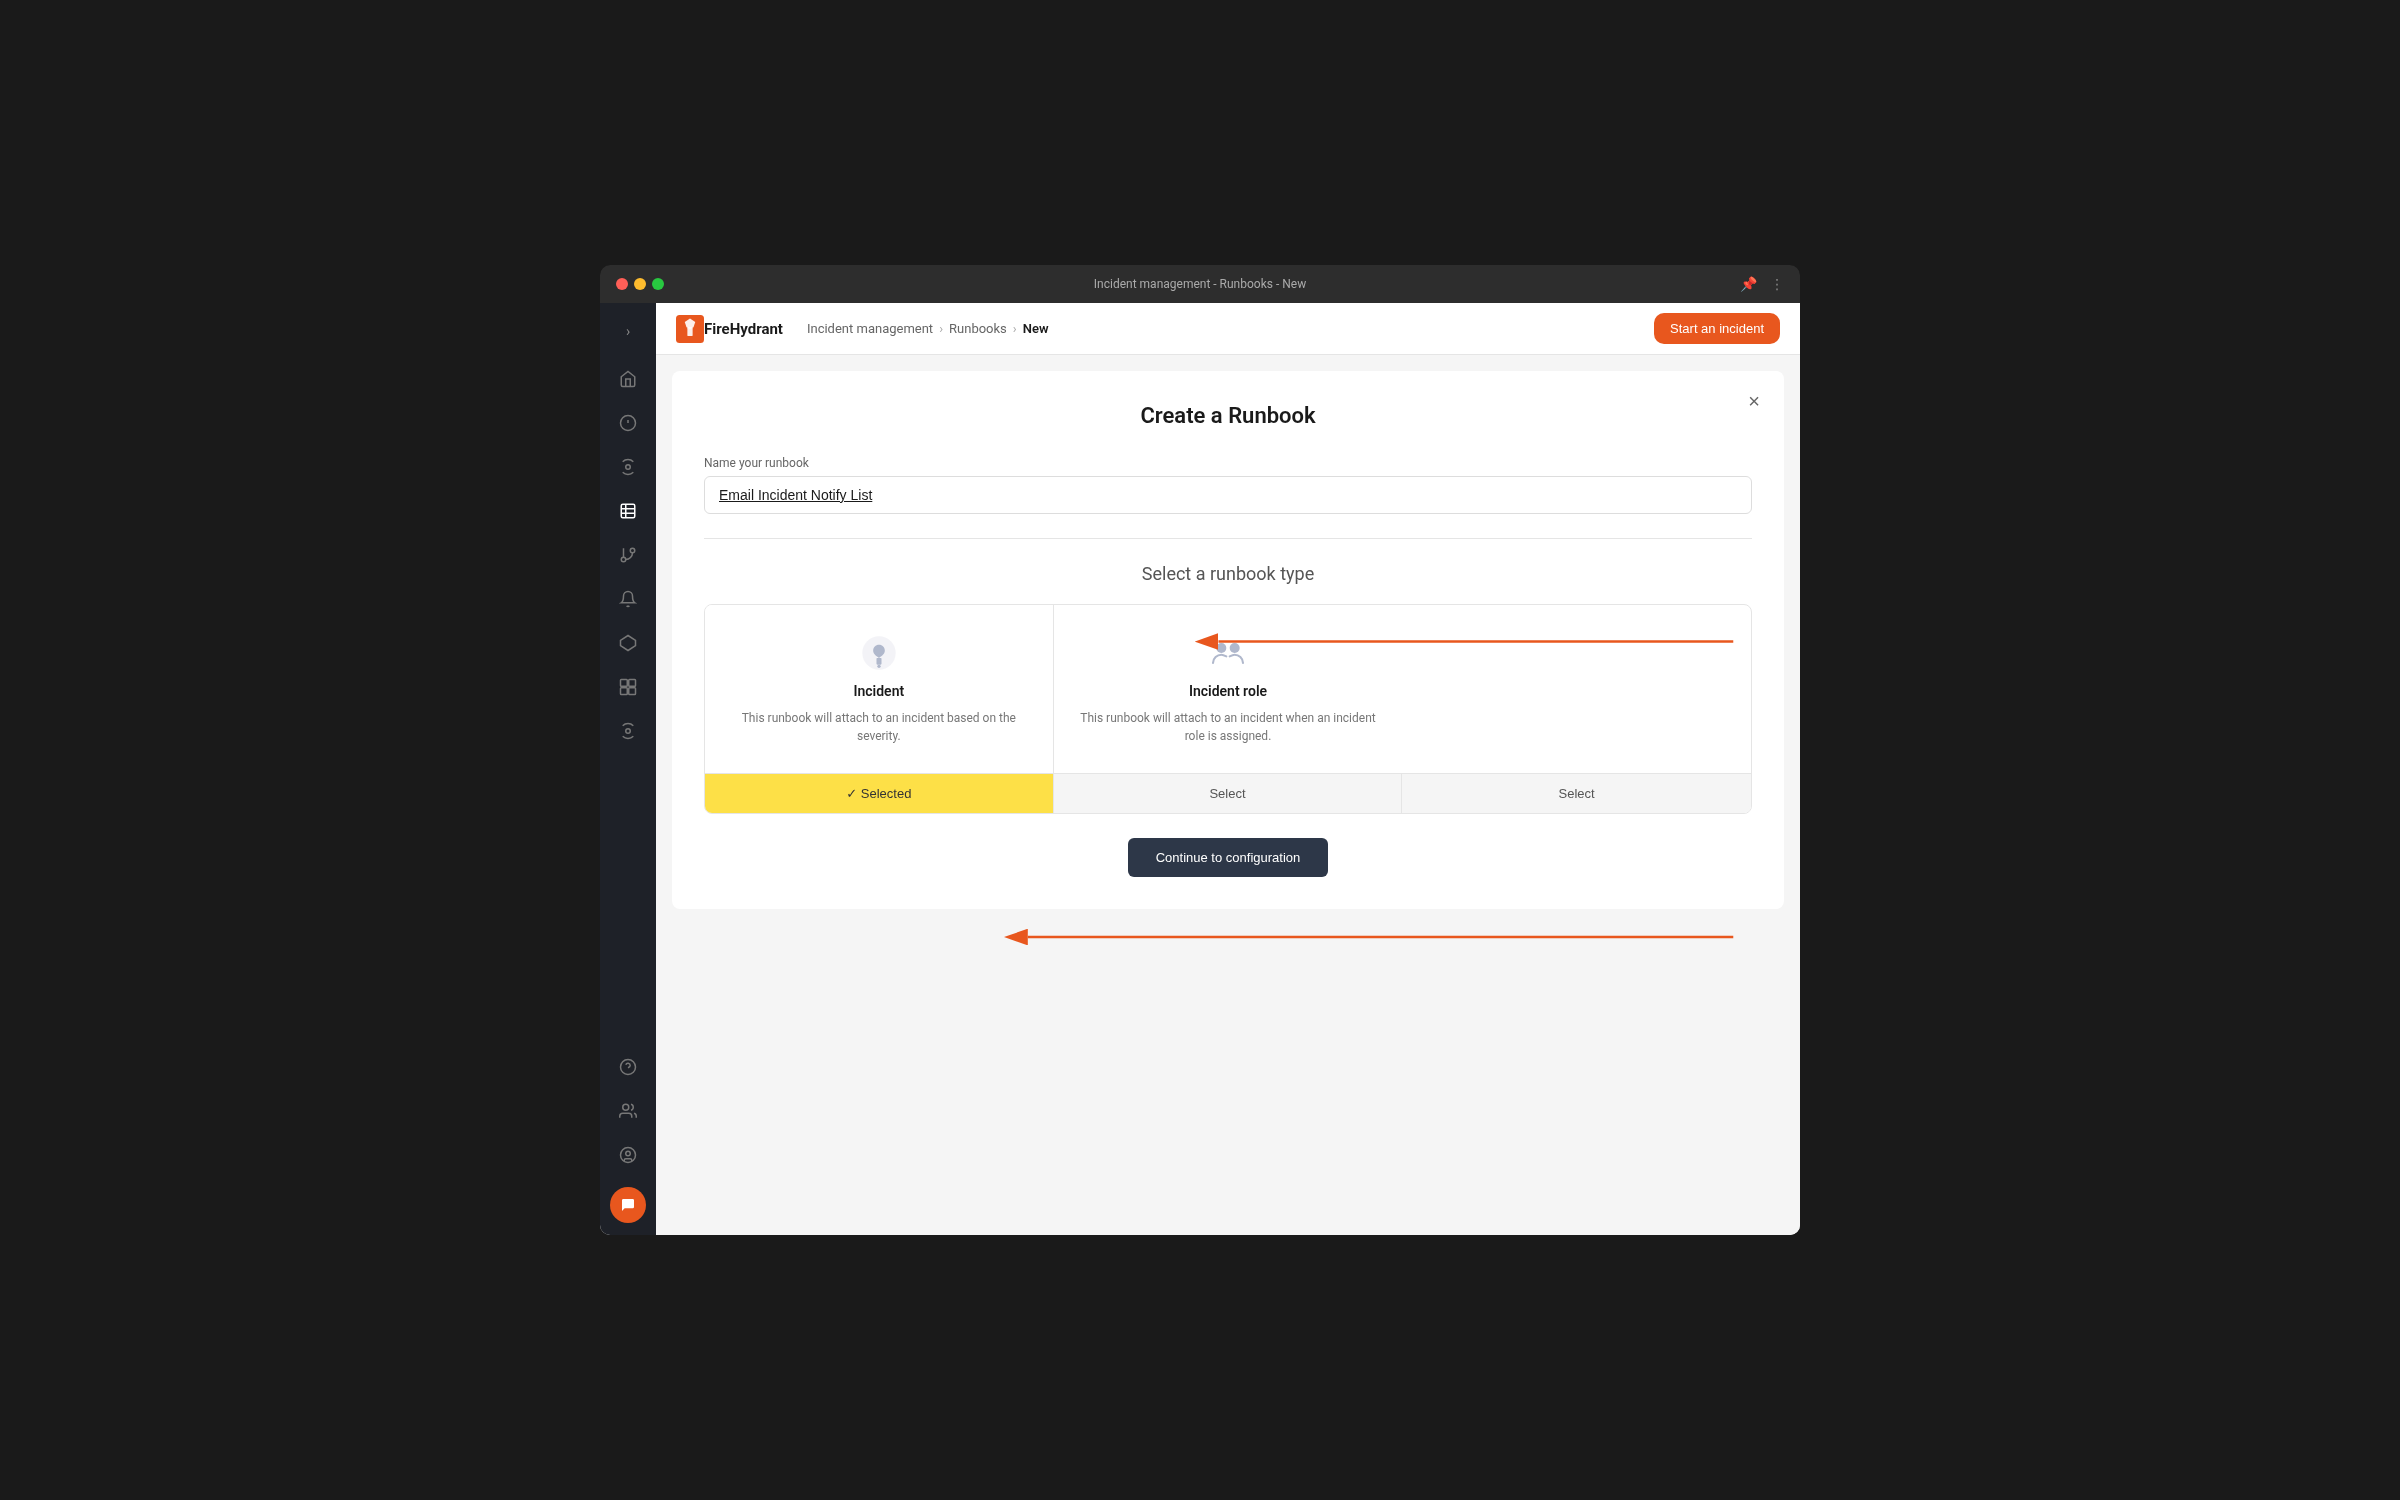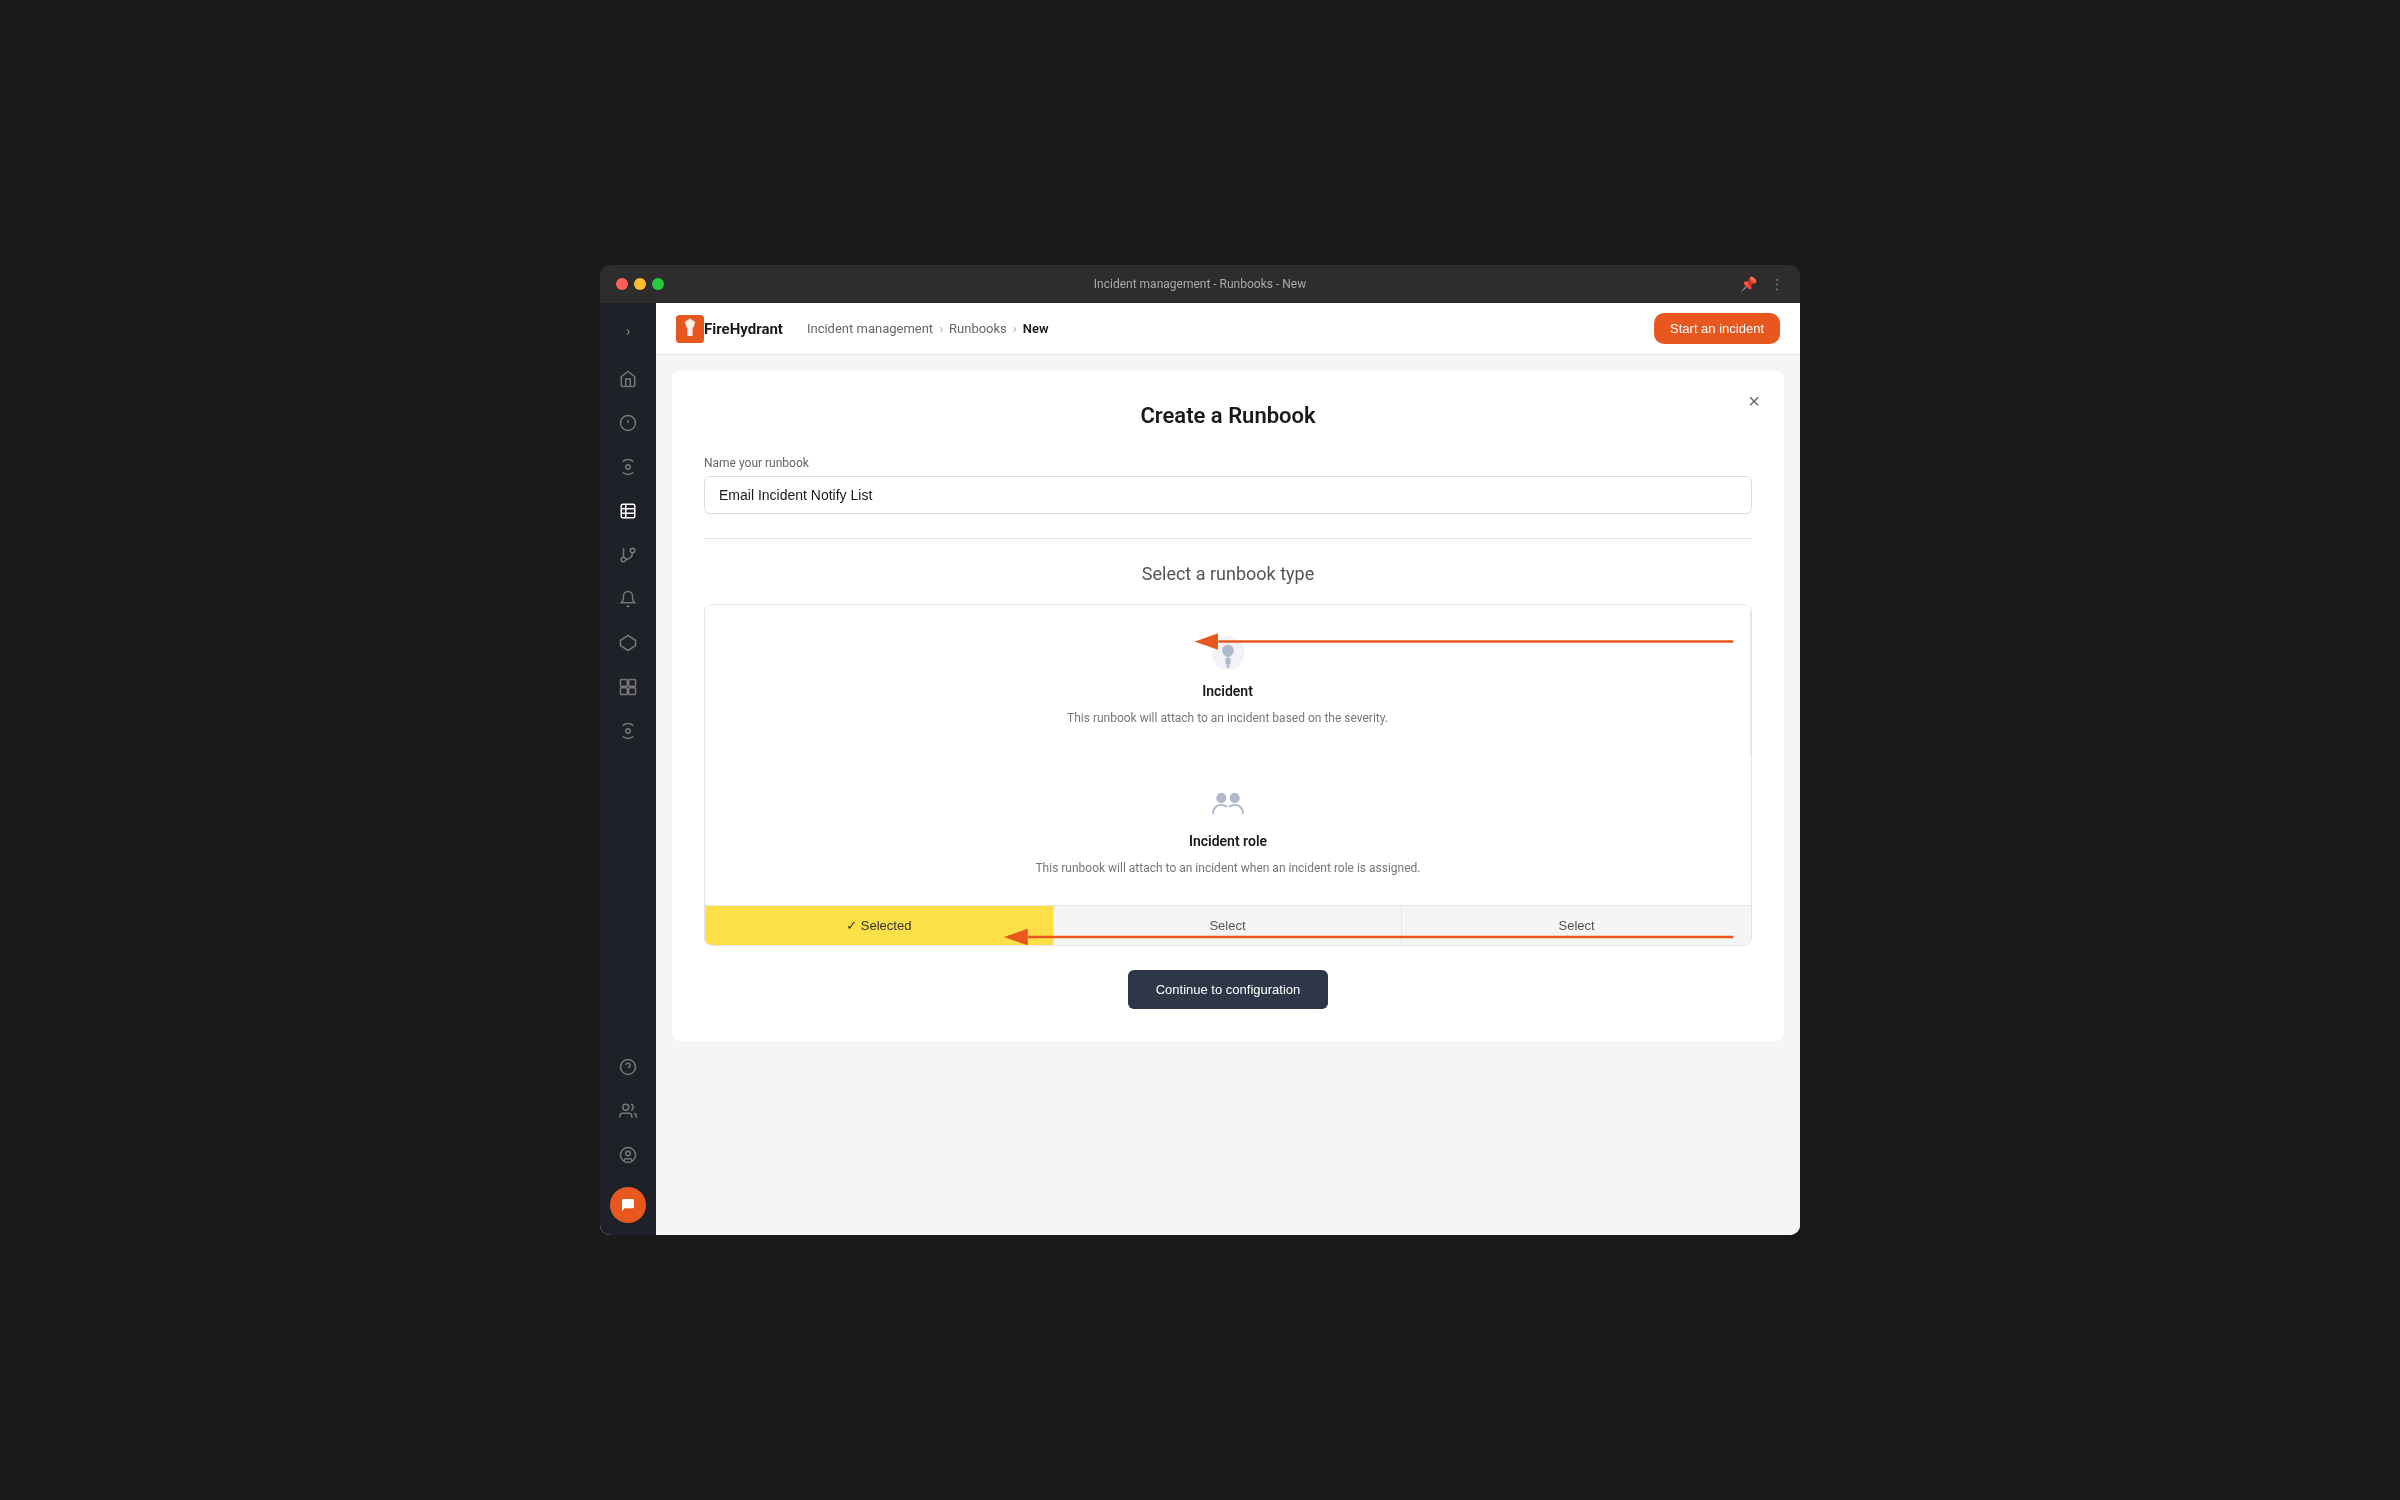--- a/index.html
+++ b/index.html
@@ -256,20 +256,21 @@
 
     .form-input {
       width: 100%;
       padding: 10px 14px;
       border: 1px solid #ddd;
       border-radius: 6px;
       font-size: 14px;
       color: #1a1a1a;
       background: white;
       outline: none;
+      text-decoration: underline;
     }
 
     .divider {
       height: 1px;
       background: #e5e5e5;
       margin: 24px 0;
     }
 
     .section-title {
       text-align: center;
@@ -308,21 +309,21 @@
     
     .cards-wrapper {
       border: 1px solid #e5e5e5;
       border-radius: 8px;
       overflow: hidden;
       margin-bottom: 24px;
     }
 
     .cards-row {
       display: grid;
-      grid-template-columns: 1fr;
+      grid-template-columns: 1fr 1fr 1fr;
     }
 
     .card-content {
       padding: 28px 20px;
       display: flex;
       flex-direction: column;
       align-items: center;
       gap: 10px;
       background: white;
       border-right: 1px solid #e5e5e5;

